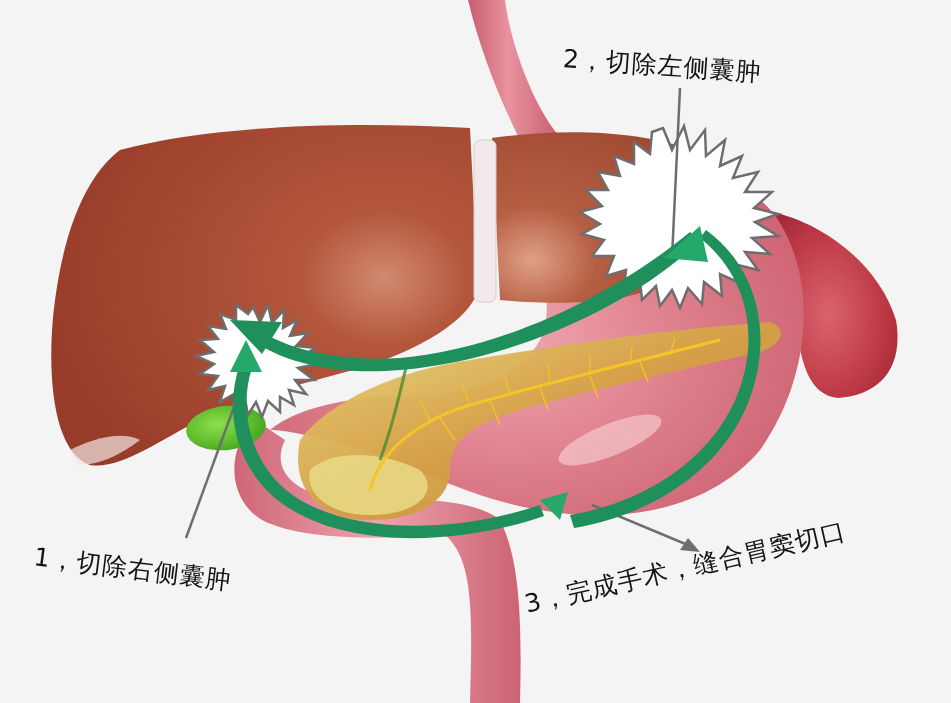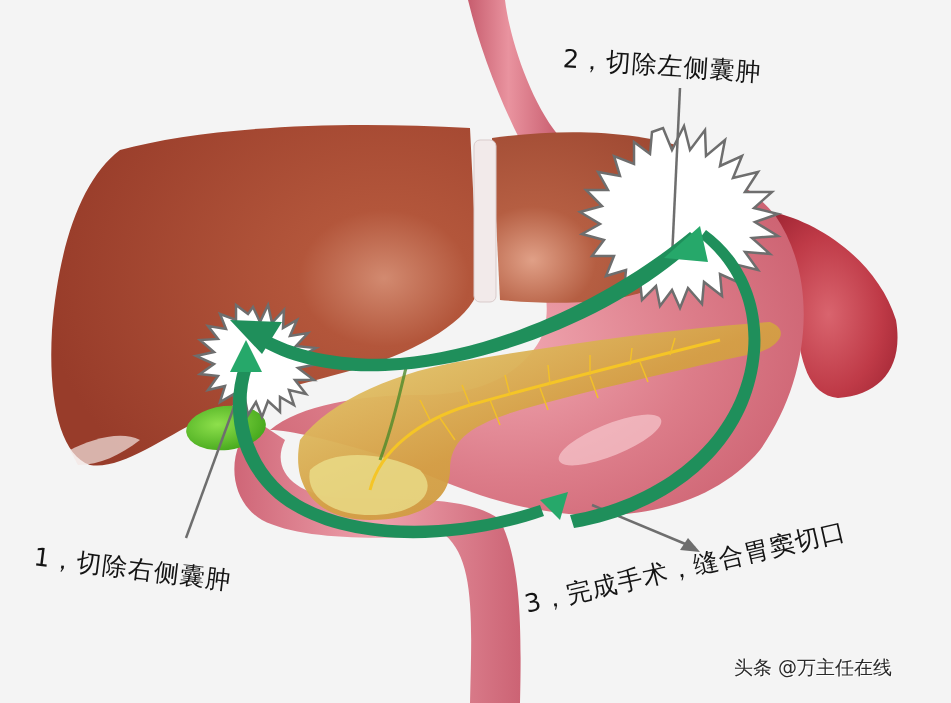--- a/index.html
+++ b/index.html
@@ -179,14 +179,13 @@
       <path d="M570,515 C660,500 740,440 748,350 C752,300 730,262 700,238 L706,230 C742,256 764,300 760,352 C752,450 668,512 574,528 Z" fill="#1f8f5b"></path>
       <polygon points="664,258 700,226 708,262" fill="#26a86a"></polygon>
       <polygon points="540,500 568,492 560,520" fill="#26a86a"></polygon>
     </g>
   </svg>
 
   <div class="label label-1">1，切除右侧囊肿</div>
   <div class="label label-2">2，切除左侧囊肿</div>
   <div class="label label-3">3，完成手术，缝合胃窦切口</div>
 
-  <div class="watermark">头条 @万主任在线</div>
 </div>
 
 </body></html>

